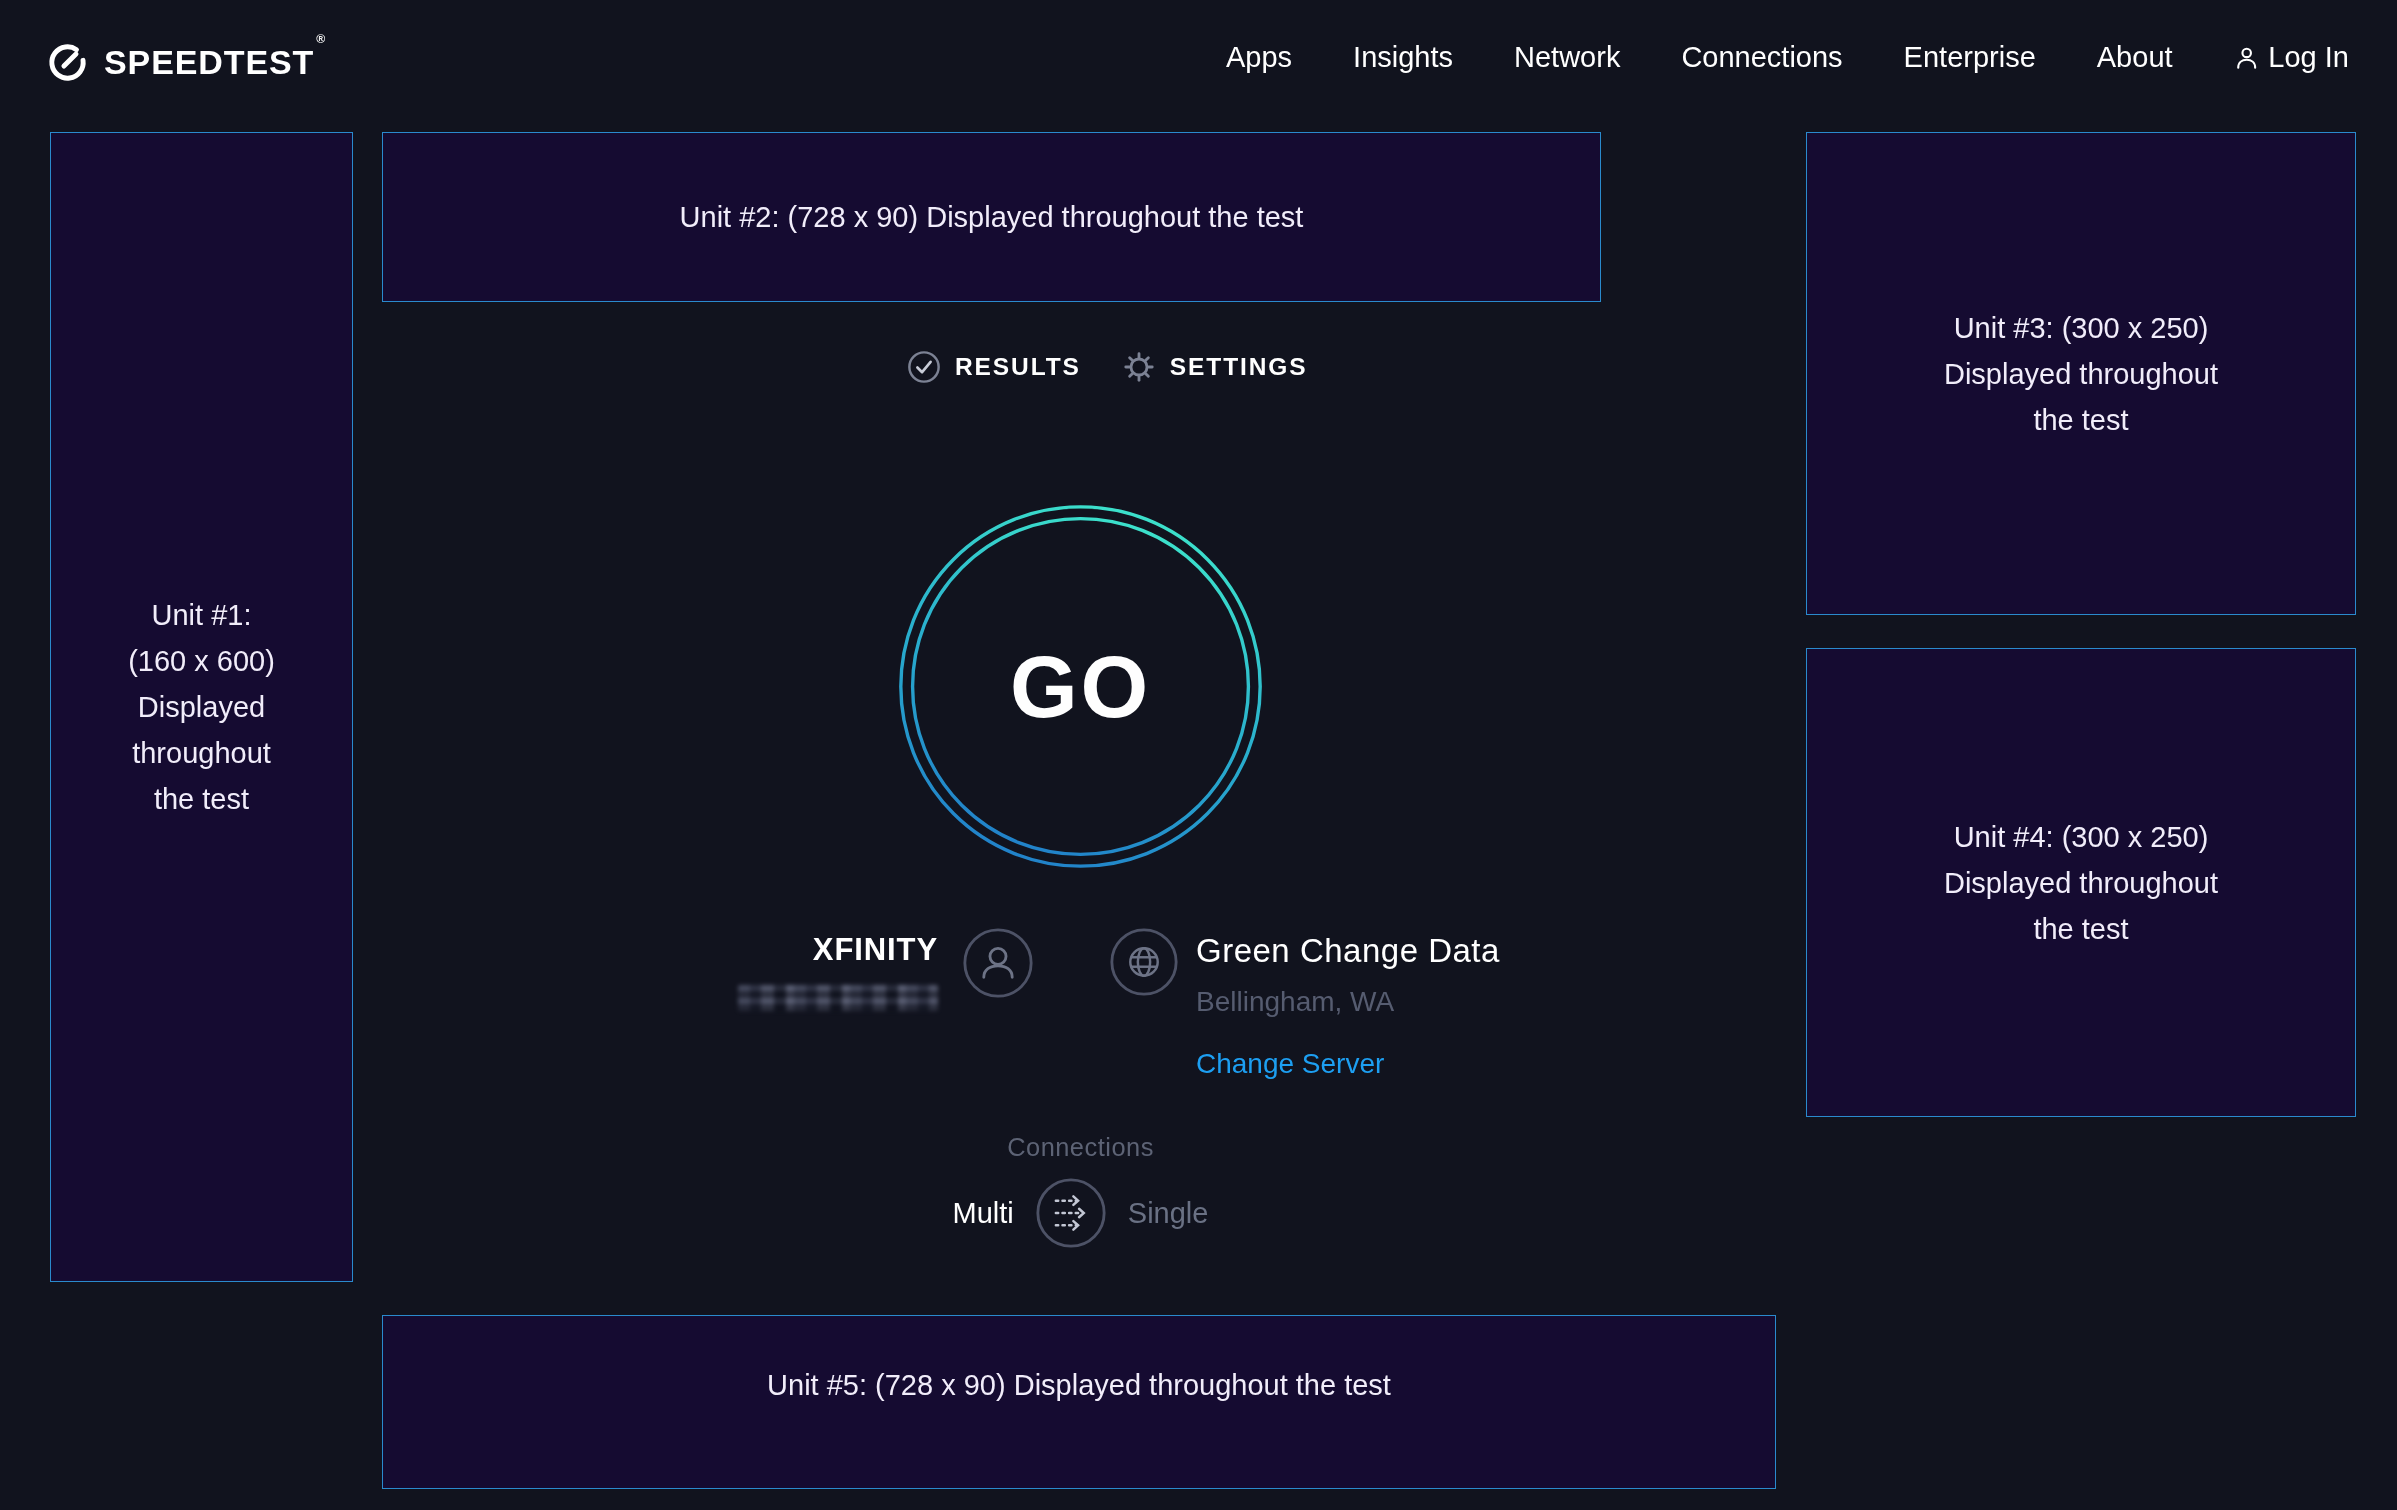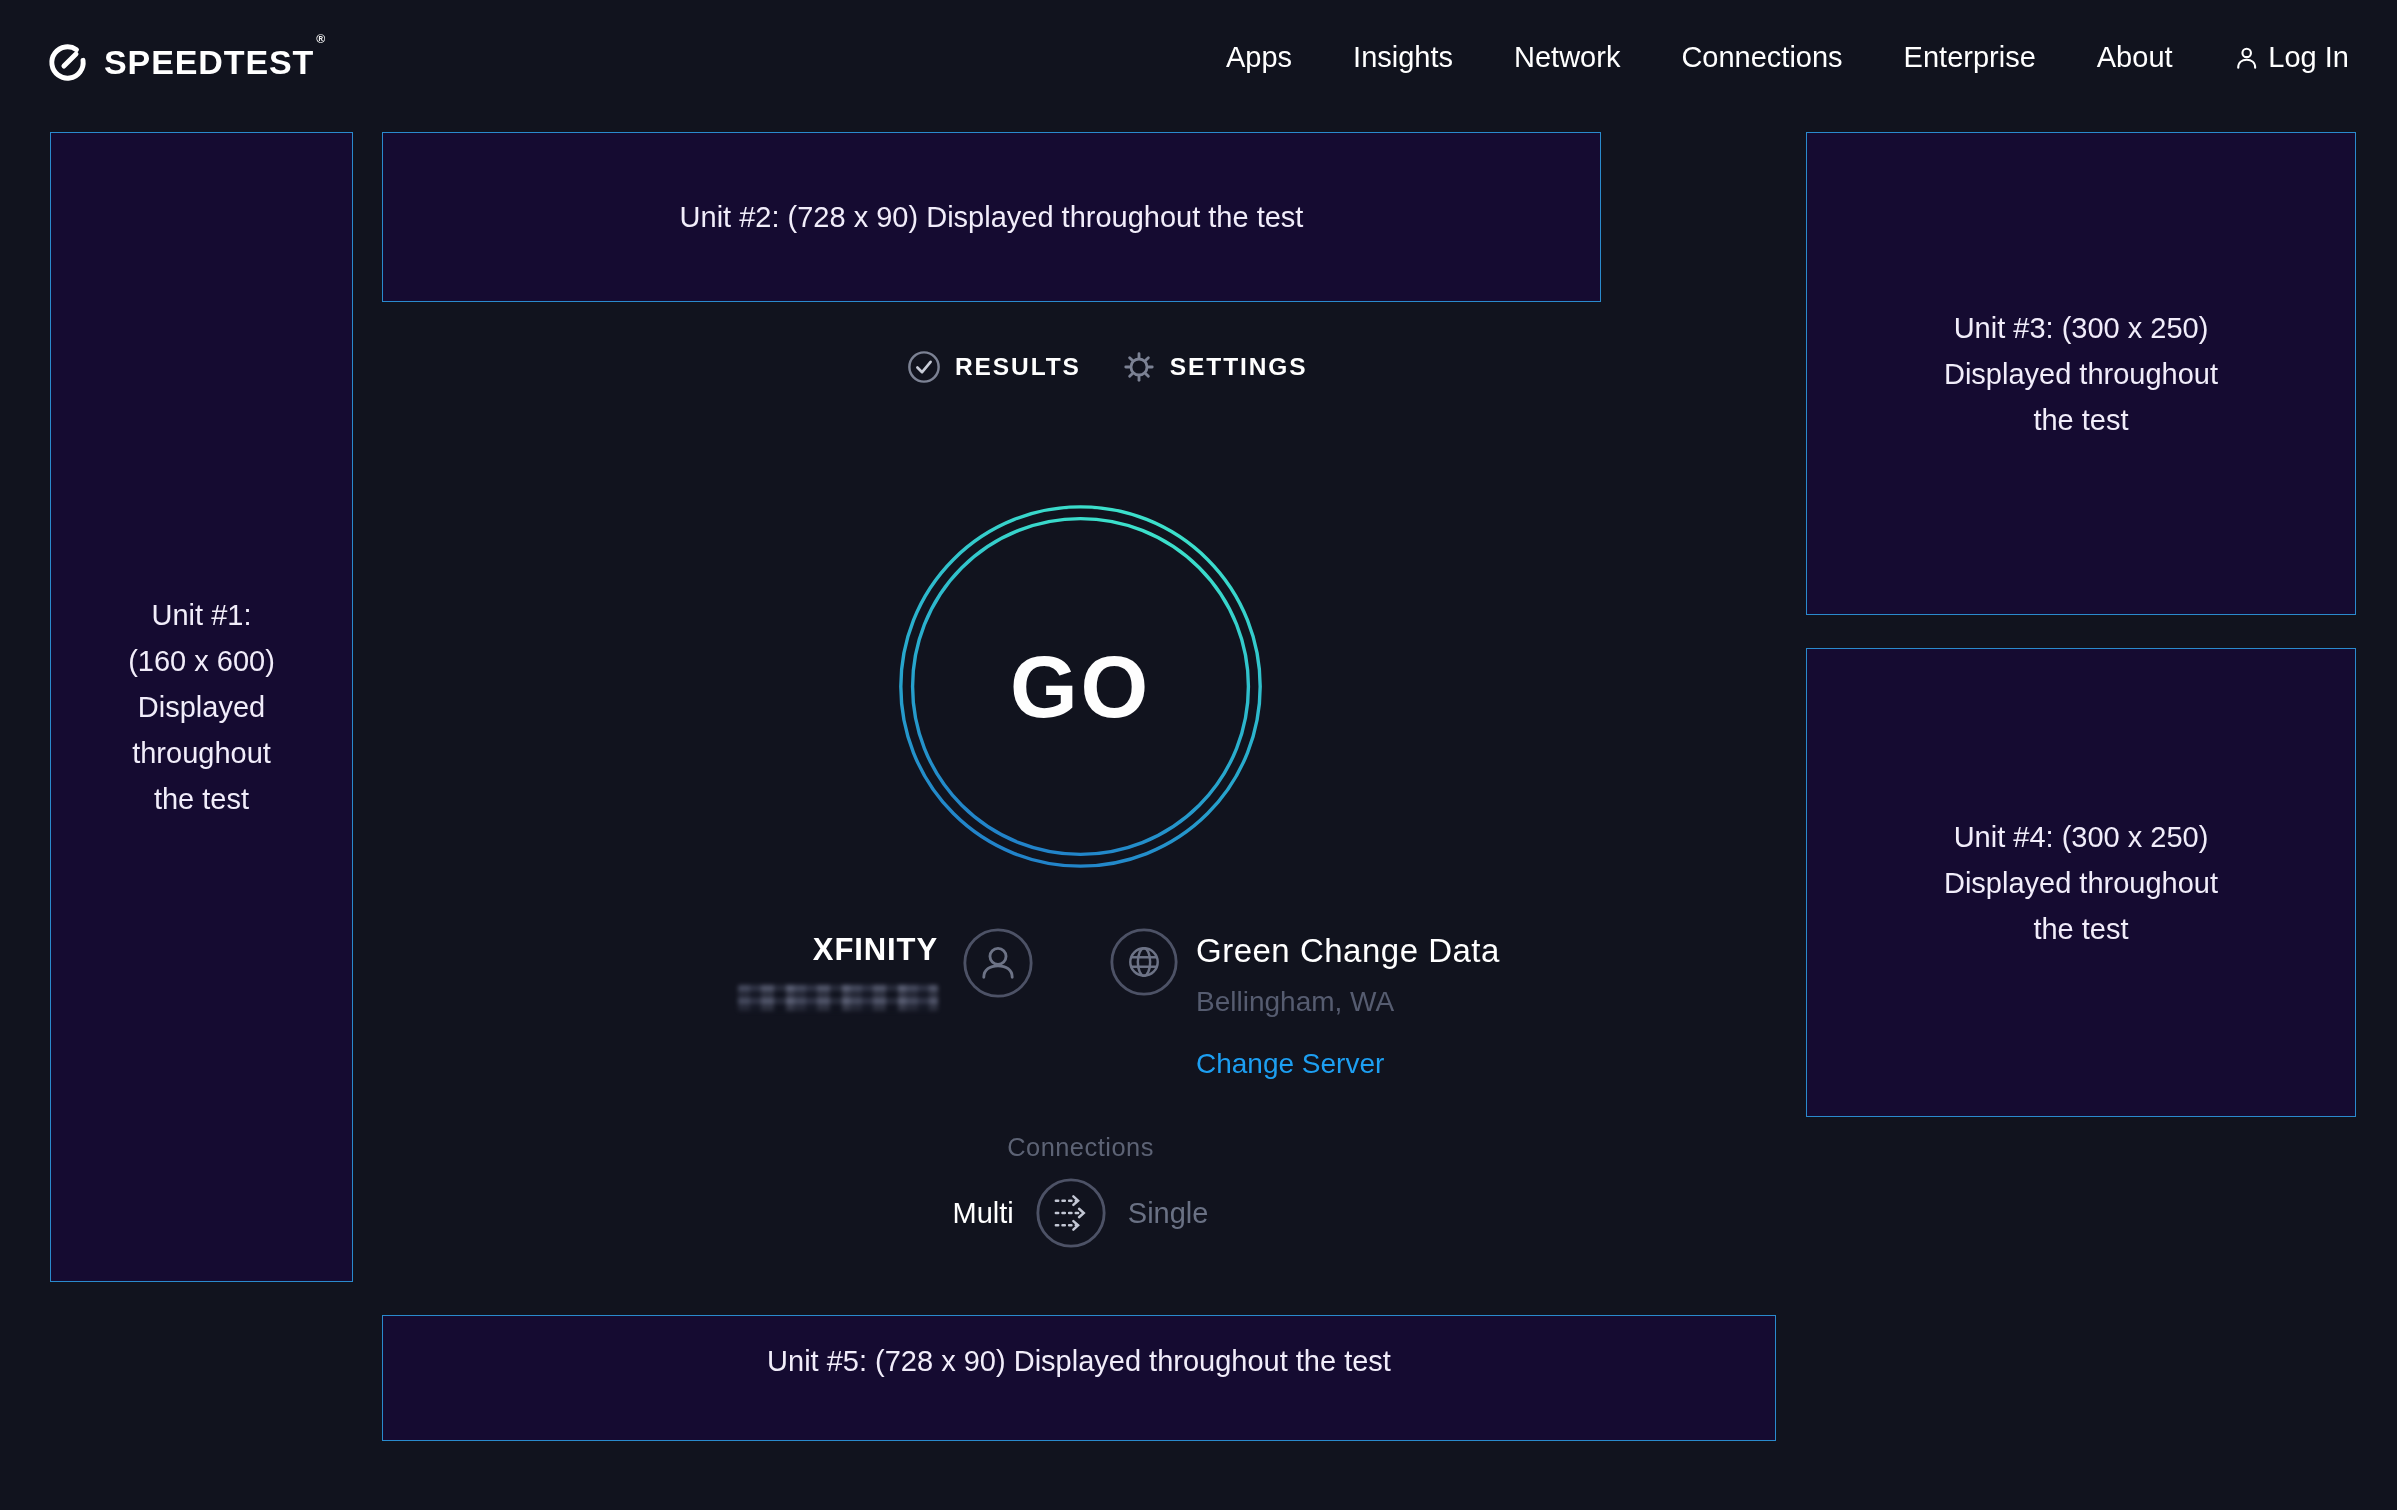--- a/index.html
+++ b/index.html
@@ -16,21 +16,21 @@
 
   
   .ad{position:absolute;box-sizing:border-box;background:#150b31;border:1.9px solid #2a8acd;
       display:flex;align-items:center;justify-content:center;text-align:center;
       color:#f1edfa;font-size:29px;line-height:46px;cursor:pointer;}
   .ad span{display:block;}
   #ad1{left:50px;top:132px;width:303px;height:1150px;}
   #ad2{left:382px;top:132px;width:1219px;height:170px;}
   #ad3{left:1806px;top:132px;width:550px;height:483px;}
   #ad4{left:1806px;top:648px;width:550px;height:469px;}
-  #ad5{left:382px;top:1315px;width:1394px;height:126px;}
+  #ad5{left:382px;top:1315px;width:1394px;height:174px;}
   #ad5 .ad-text{position:relative;top:-17px;}
 
   
   .tabs{position:absolute;left:907px;top:350px;display:flex;align-items:center;gap:41px;}
   .tab{display:flex;align-items:center;gap:14px;font-size:24.5px;font-weight:bold;
        letter-spacing:1.9px;color:#fff;cursor:pointer;}
 
   
   .go-wrap{position:absolute;left:898px;top:504px;width:365px;height:365px;cursor:pointer;}
   .go-rings{position:absolute;left:0;top:0;}

